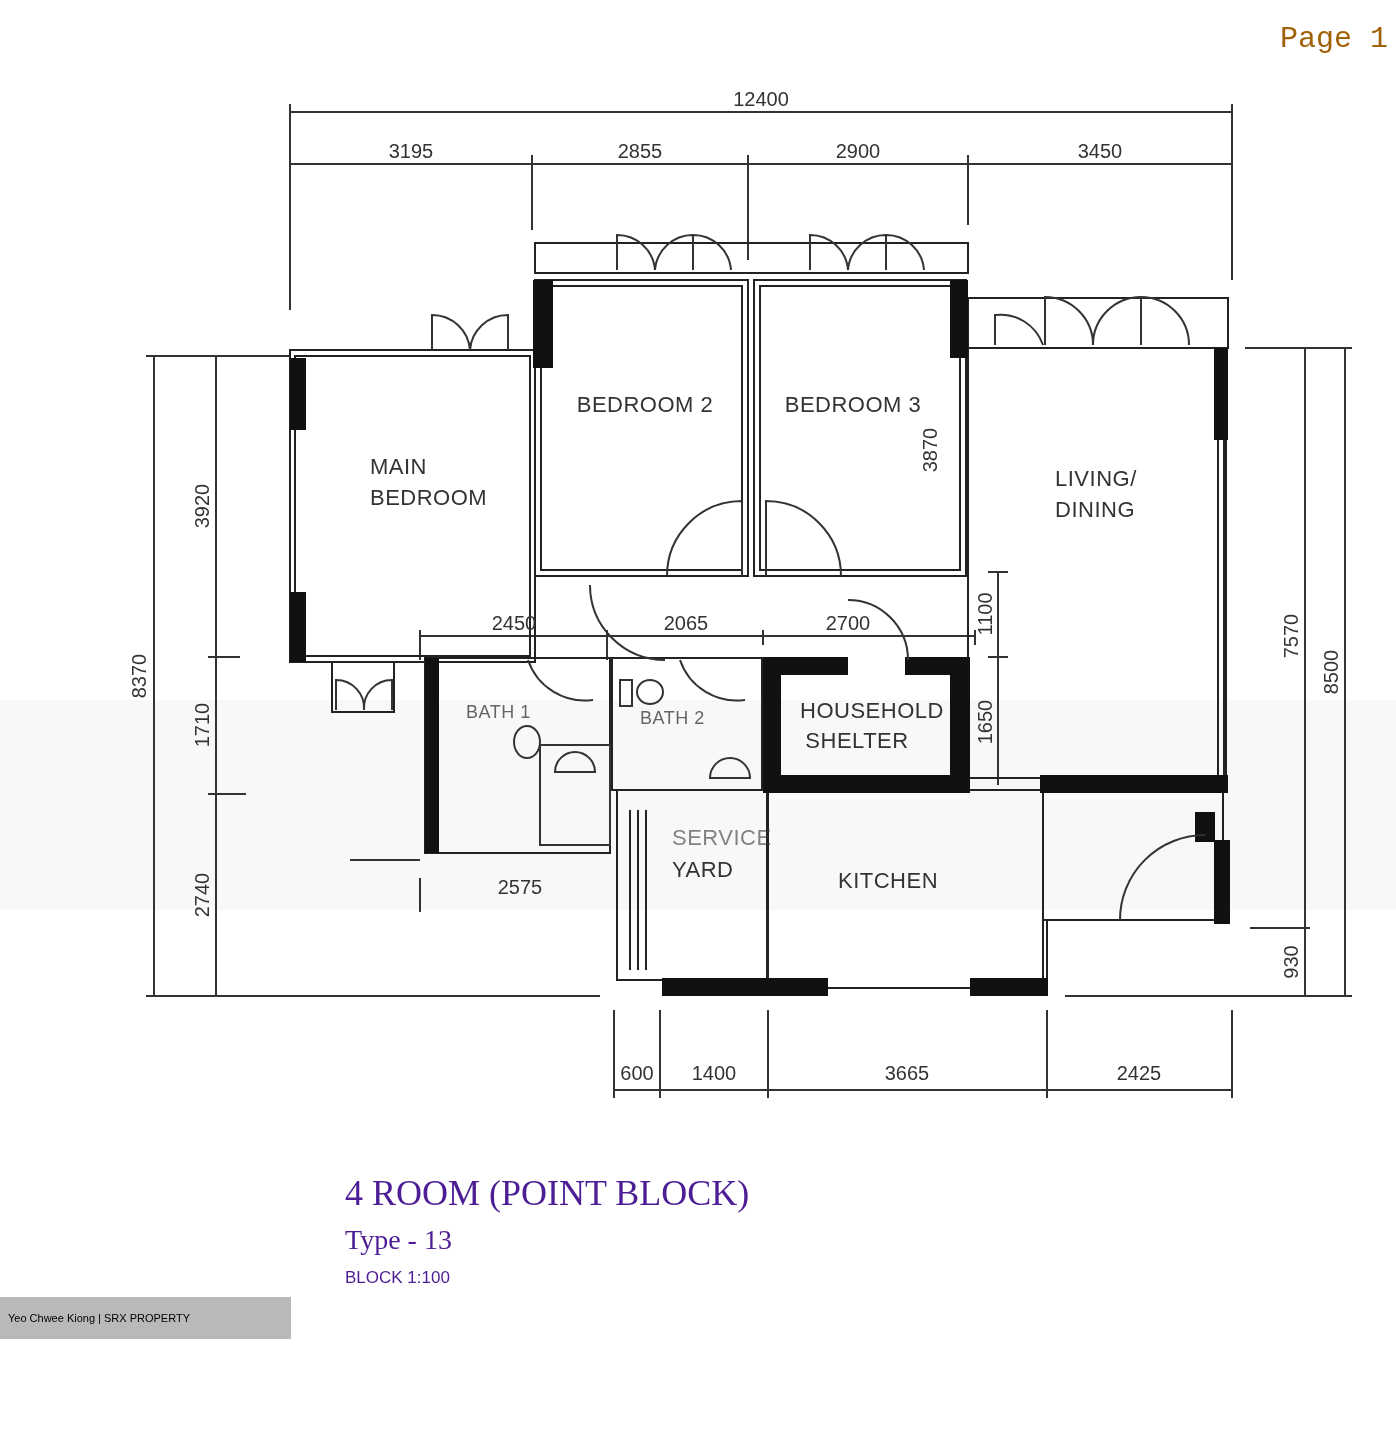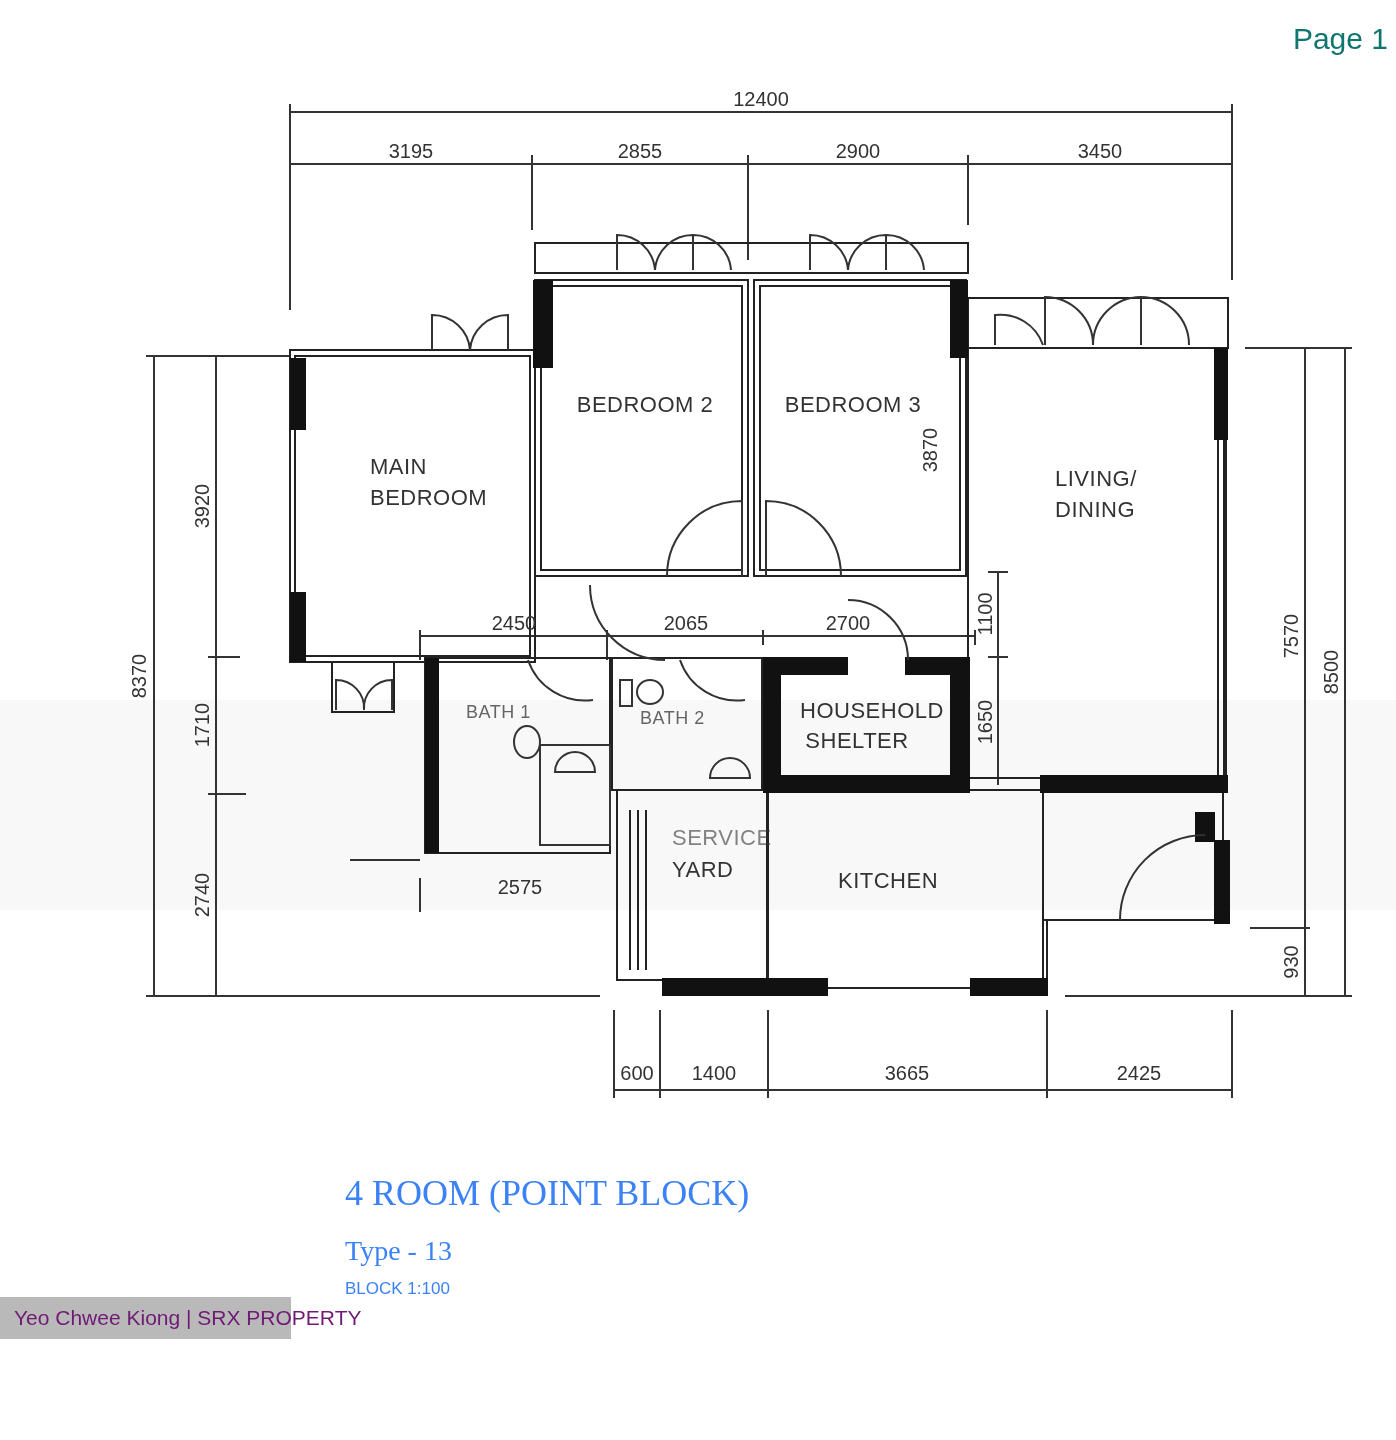--- a/index.html
+++ b/index.html
@@ -1,29 +1,29 @@
 <!DOCTYPE html>
 <html><head>
 <meta charset="utf-8">
 <style>
   html, body { margin: 0; padding: 0; background: #ffffff; }
   body { width: 1396px; height: 1440px; position: relative; overflow: hidden;
          font-family: "Liberation Sans", sans-serif; color: #222; }
-  .page-label { position: absolute; top: 22px; right: 8px; font-size: 30px; color: #0f766e;
-                font-family: Liberation Sans, sans-serif; }
+  .page-label { position: absolute; top: 22px; right: 8px; font-size: 30px; color: #a16207;
+                font-family: Liberation Mono, monospace; }
   svg.plan { position: absolute; left: 0; top: 0; }
   .dim { font-family: "Liberation Sans", sans-serif; font-size: 20px; fill: #333; }
   .room { font-family: "Liberation Sans", sans-serif; font-size: 22px; fill: #333; letter-spacing: 0.5px; }
-  .title-block { position: absolute; left: 345px; top: 1172px; font-family: "Liberation Serif", serif; color: #3b82f6; }
+  .title-block { position: absolute; left: 345px; top: 1172px; font-family: "Liberation Serif", serif; color: #4c1d95; }
   .title-main { font-size: 36px; line-height: 42px; }
-  .title-type { font-size: 28px; line-height: 36px; margin-top: 19px; }
+  .title-type { font-size: 28px; line-height: 36px; margin-top: 8px; }
   .title-scale { font-family: "Liberation Sans", sans-serif; font-size: 17px; margin-top: 10px; }
   .watermark { position: absolute; left: 0; top: 1297px; width: 291px; height: 42px;
-               background: #b9b9b9; color: #701a75; font-size: 21px; line-height: 42px;
-               padding-left: 14px; box-sizing: border-box; white-space: nowrap; }
+               background: #b9b9b9; color: #000000; font-size: 11px; line-height: 42px;
+               padding-left: 8px; box-sizing: border-box; white-space: nowrap; }
   .blur-band { position: absolute; left: 0; width: 1396px; background: rgba(235,235,235,0.35); }
 </style>
 </head>
 <body>
 
 <div class="page-label">Page 1</div>
 
 <div class="blur-band" style="top:700px;height:210px;"></div>
 
 <svg class="plan" width="1396" height="1160" viewBox="0 0 1396 1160">

